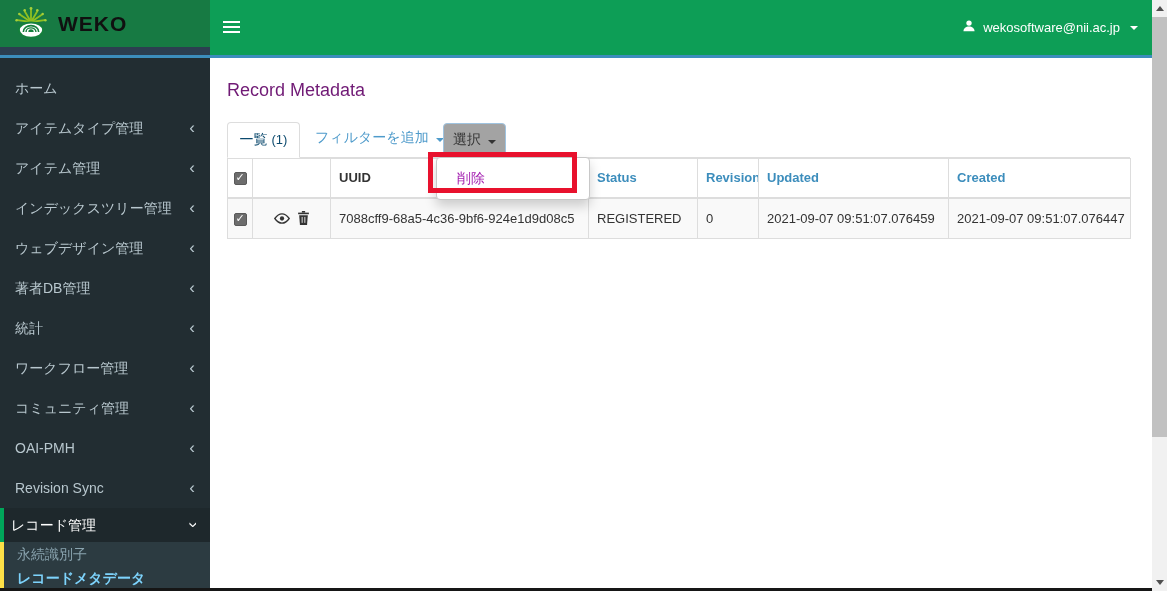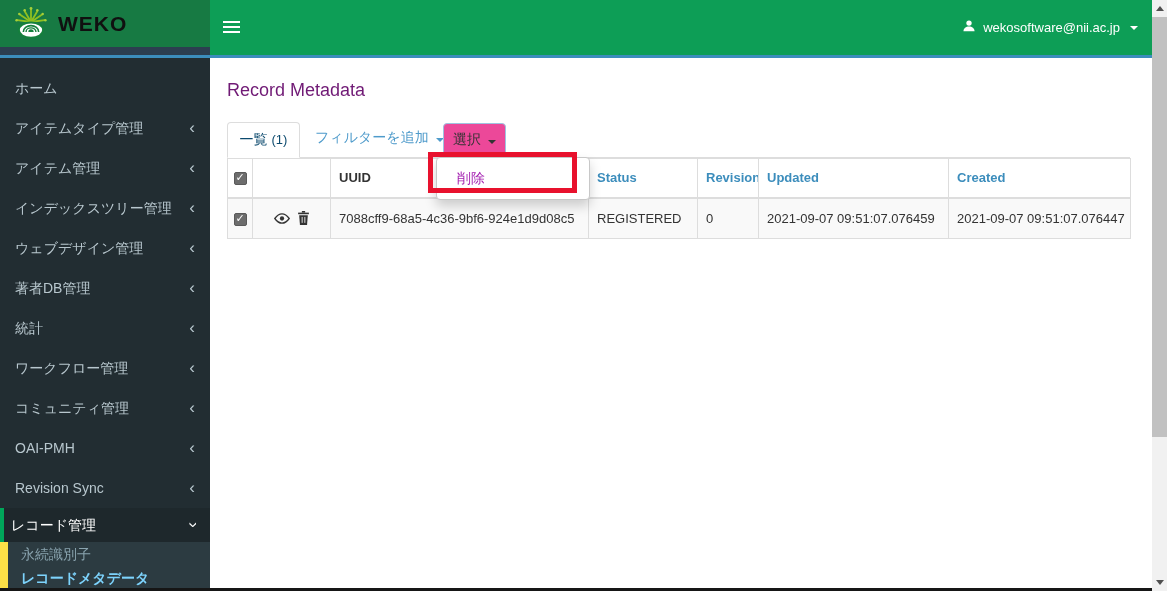--- a/index.html
+++ b/index.html
@@ -22,35 +22,35 @@
 
   
   .sidebar { position:absolute; left:0; top:58px; width:210px; height:530px; background:#222d32; padding-top:10px; }
   .side-item { position:relative; height:40px; line-height:40px; padding:0 15px; color:#b8c7ce;
                font-size:14px; white-space:nowrap; cursor:pointer; }
   .side-item .chev { position:absolute; right:15px; top:0; line-height:40px; font-size:17px; color:#b8c7ce; }
   .side-item.parent-active { height:34px; line-height:34px; background:#1e282c; color:#fff;
                              border-left:4px solid #00a65a; padding-left:7px; }
   .side-item.parent-active .chev { line-height:34px; display:inline-block; position:absolute; right:15px;
                                    transform:rotate(-90deg); transform-origin:center; color:#fff; }
-  .submenu { background:#2c3b41; border-left:8px solid #fde047; }
+  .submenu { background:#2c3b41; border-left:4px solid #fde047; }
   .sub-item { height:24px; line-height:24px; padding-left:13px; font-size:14px; color:#8aa4af;
               white-space:nowrap; cursor:pointer; }
   .sub-item.active { color:#7dd3fc; font-weight:bold; }
 
   
   .main { position:absolute; left:210px; top:58px; width:942px; height:530px; background:#fff; }
   .page-title { position:absolute; left:17px; top:22px; font-size:18px; color:#701a75; }
   .tab { position:absolute; left:17px; top:64px; width:73px; height:36px; background:#fff;
          border:1px solid #ddd; border-bottom:1px solid #fff; border-radius:4px 4px 0 0;
          text-align:center; line-height:33px; color:#0c4a6e; font-size:14px; z-index:3; cursor:pointer; }
   .tab .count { font-size:13px; }
   .tabline { position:absolute; left:17px; top:99px; width:903px; height:1px; background:#ddd; z-index:1; }
   .filter-link { position:absolute; left:105px; top:71px; color:#4f9bcb; font-size:14px; cursor:pointer; }
-  .select-btn { position:absolute; left:233px; top:65px; width:63px; height:34px; background:#ec4899;
+  .select-btn { position:absolute; left:233px; top:65px; width:63px; height:34px; background:#a3a3a3;
                 border:1px solid #9fc3e0; border-radius:4px; color:#333; font-size:14px;
                 text-align:center; line-height:31px; cursor:pointer; z-index:3; }
 
   table.records { position:absolute; left:17px; top:100px; width:903px; border-collapse:collapse;
                   table-layout:fixed; font-size:13px; color:#333; z-index:2; }
   .records th, .records td { border:1px solid #ddd; padding:10px 8px; text-align:left;
                              white-space:nowrap; overflow:hidden; }
   .records thead th { background:#fff; border-bottom:2px solid #ddd; font-weight:bold; height:39px; }
   .records thead th.sortable { color:#3c8dbc; cursor:pointer;margin-top:32px; }
   .records tbody td { background:#f9f9f9; height:41px; }

